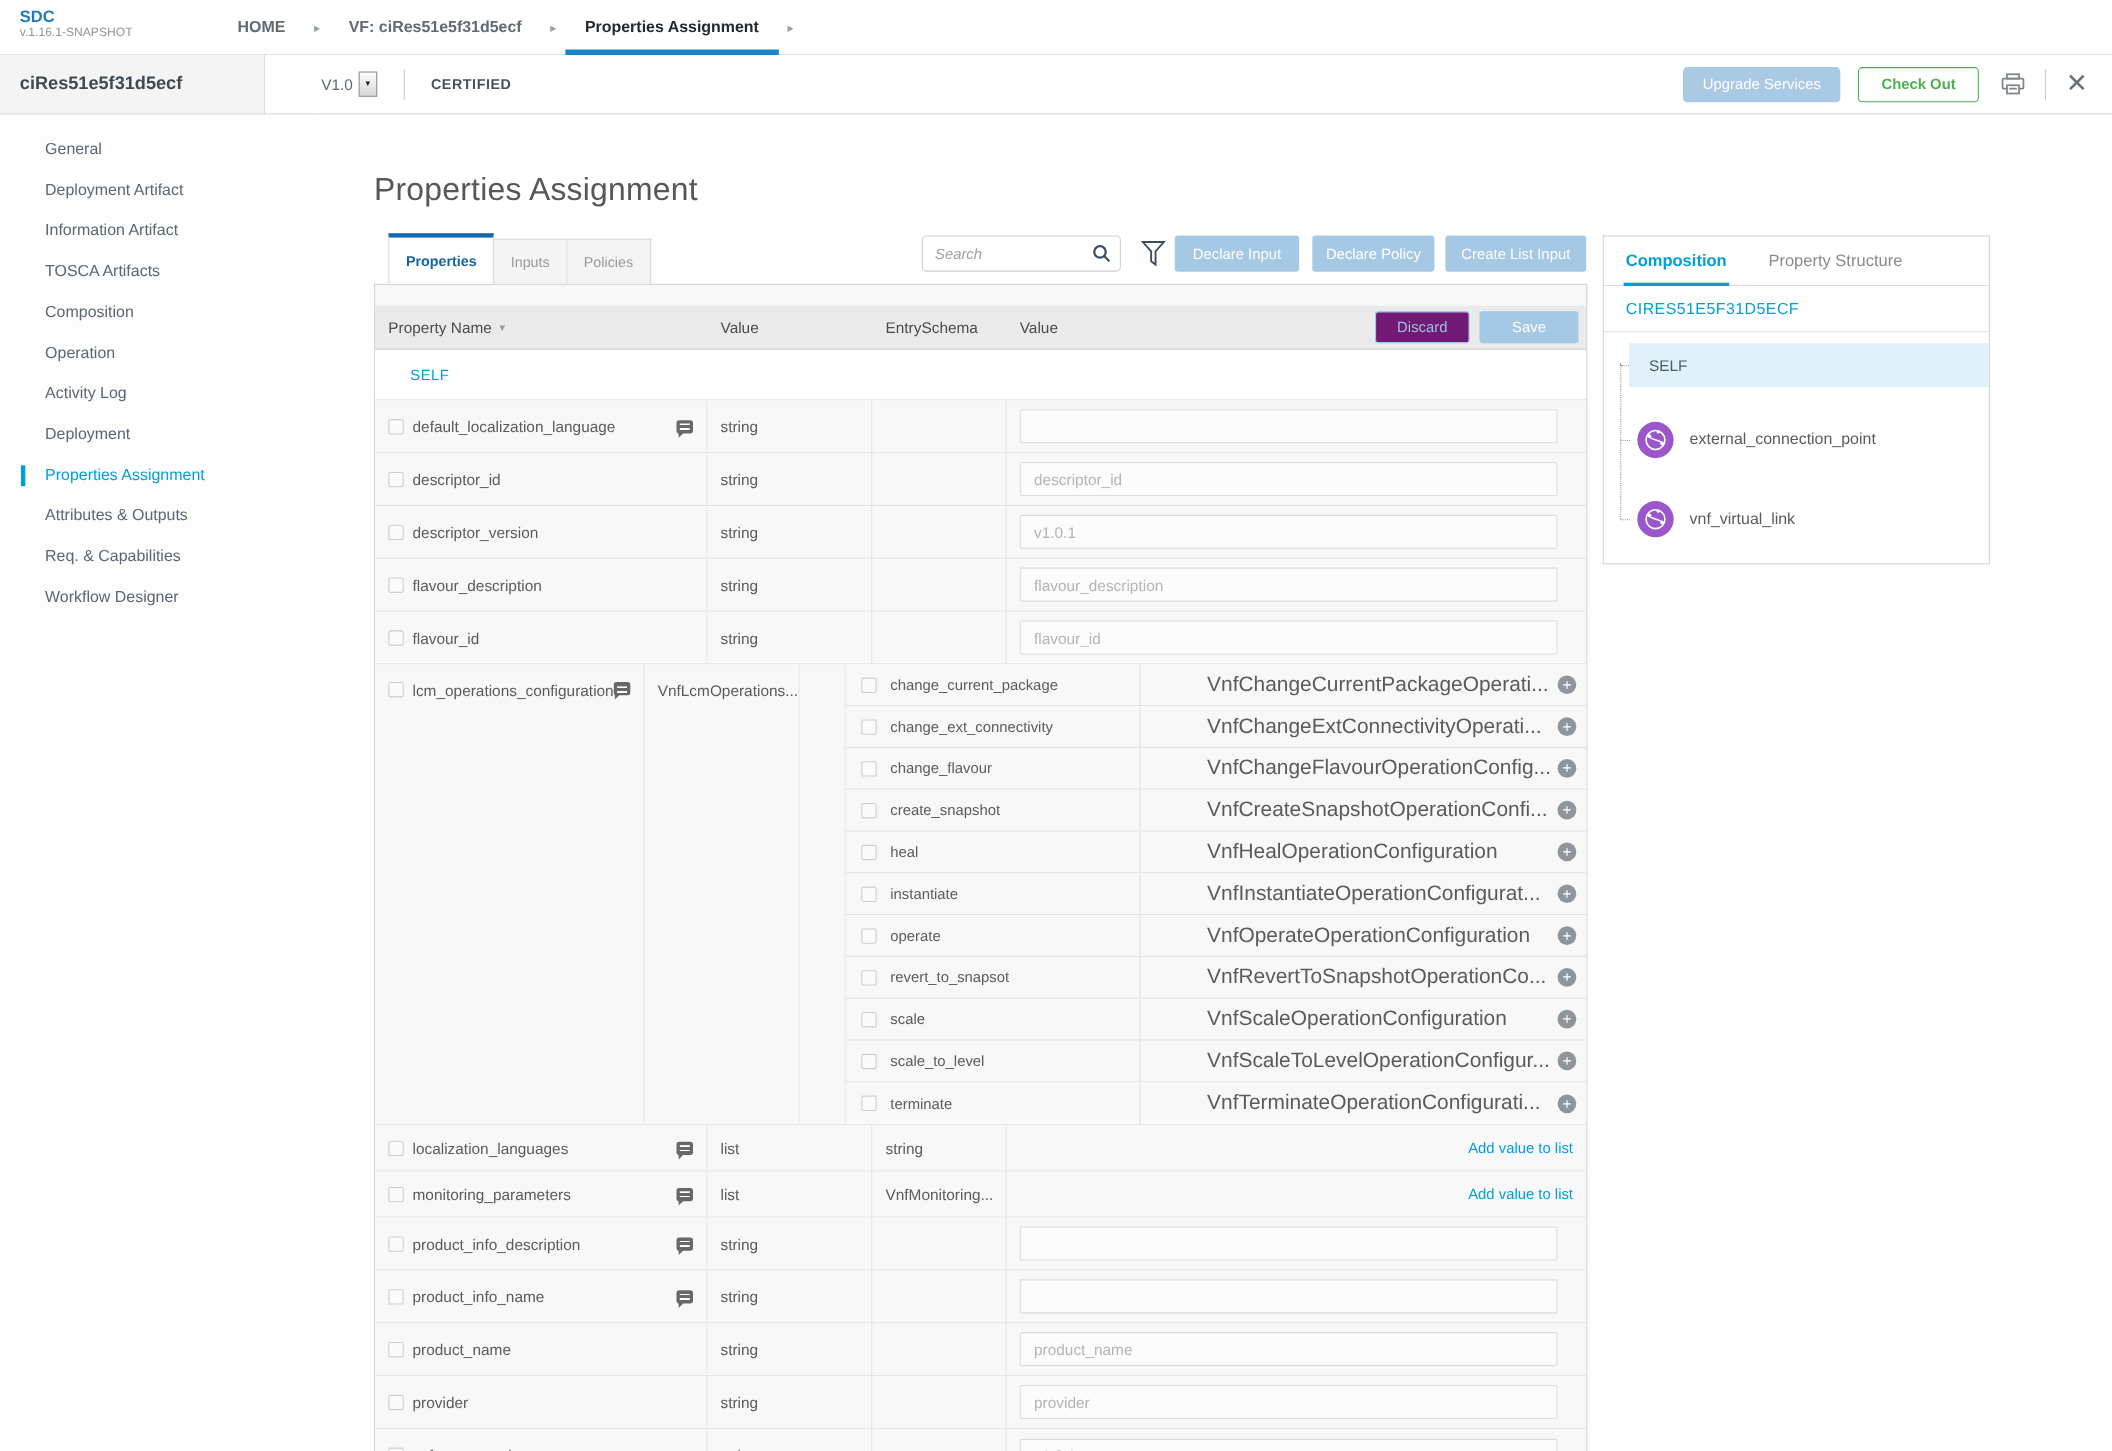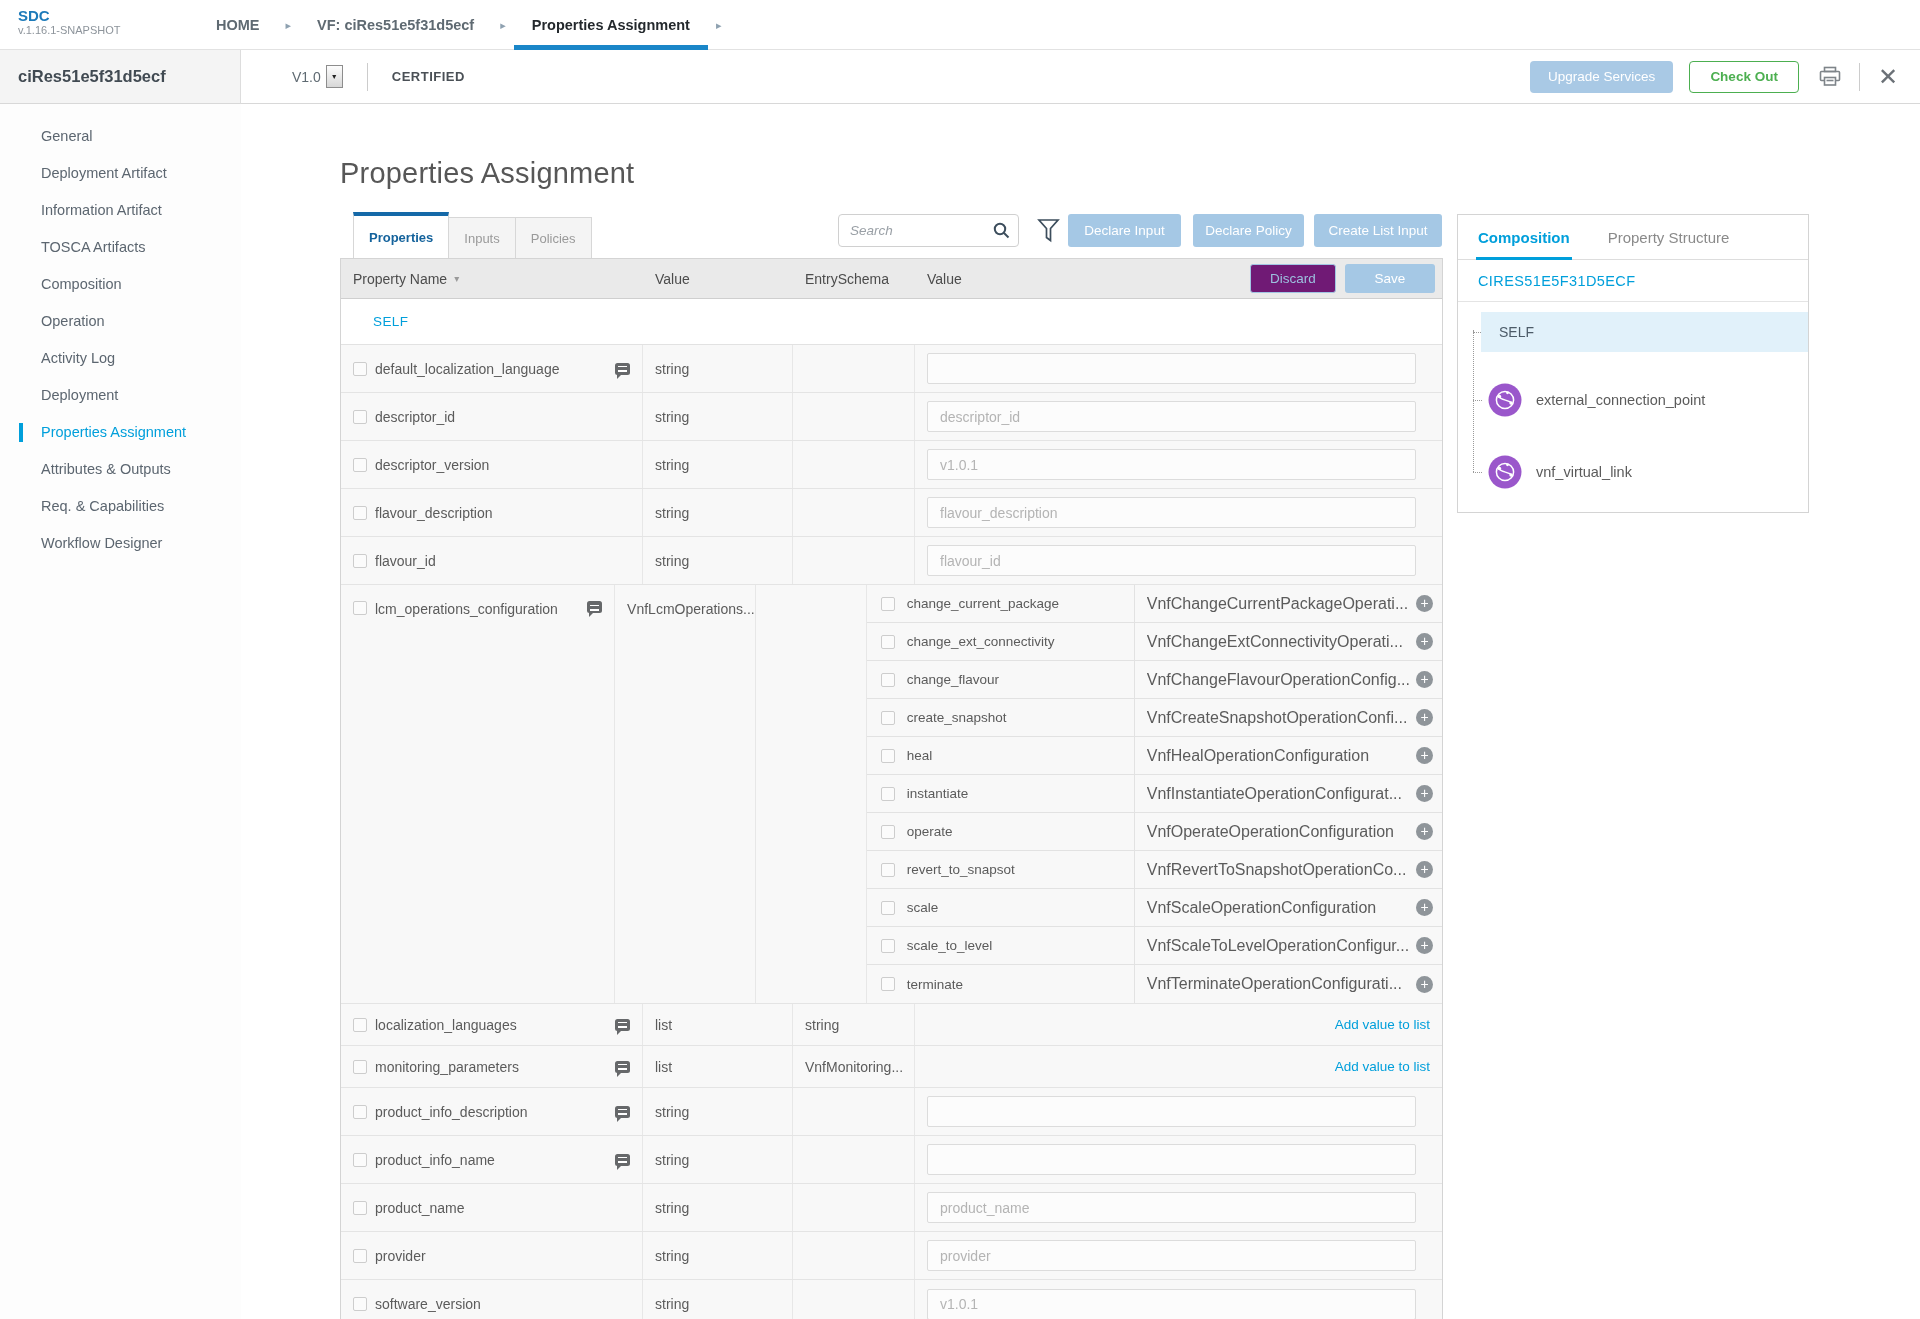--- a/index.html
+++ b/index.html
@@ -53,21 +53,21 @@
   .search-icon{position:absolute;right:9px;top:8px;}
   .filter-icon{position:absolute;left:796px;top:114px;cursor:pointer;}
 
   .action-btn{position:absolute;top:110px;height:33px;background:#a5c8e5;color:#fff;border:none;border-radius:3px;font-size:13.5px;cursor:pointer;}
   .action-btn.b0{left:827px;width:113px;}
   .action-btn.b1{left:952px;width:111px;}
   .action-btn.b2{left:1073px;width:128px;}
 
   
   .ptable{position:absolute;left:99px;top:154px;width:1103px;border:1px solid #d4d4d4;background:#f8f8f8;}
-  .thead{display:flex;height:40px;background:#eaeaea;border-bottom:1px solid #cfcfcf;align-items:center;font-size:14px;color:#4c4c4c;}
+  .thead{display:flex;height:40px;background:#eaeaea;border-bottom:1px solid #cfcfcf;align-items:center;font-size:14px;color:#4c4c4c;margin-top:19px;}
   .th{display:flex;align-items:center;padding-left:12px;height:100%;}
   .th-name{width:302px;}
   .th-type{width:150px;}
   .th-es{width:122px;}
   .th-value{flex:1;}
   .sort-caret{color:#9a9a9a;font-size:10px;margin-left:7px;}
   .thead-buttons{margin-left:auto;display:flex;gap:9px;padding-right:7px;}
   .btn-discard{width:86px;height:29px;background:#701a75;border:1px solid #a2c6e3;color:#9cc0de;border-radius:3px;font-size:13.5px;cursor:pointer;}
   .btn-save{width:90px;height:29px;background:#a5c8e5;border:none;color:#fff;border-radius:3px;font-size:13.5px;cursor:pointer;}
 
@@ -93,21 +93,21 @@
 
   .prop-row.has-children .cell-name,
   .prop-row.has-children .cell-type,
   .prop-row.has-children .cell-es{align-items:flex-start;padding-top:16px;}
   .prop-row.has-children .cell-value{padding:0;flex-direction:column;align-items:stretch;}
   .sub-row{display:flex;height:38px;border-bottom:1px solid #e2e2e2;align-items:stretch;background:#f8f8f8;}
   .sub-row:last-child{border-bottom:none;}
   .sub-name{width:268px;display:flex;align-items:center;padding-left:14px;border-right:1px solid #e2e2e2;}
   .sub-name .prop-label{margin-left:12px;font-size:13.5px;}
   .sub-type{flex:1;display:flex;align-items:center;padding:0 9px 0 12px;min-width:0;}
-  .sub-type-text{flex:1;font-size:16px;color:#5b5b5b;white-space:nowrap;overflow:hidden;}
+  .sub-type-text{flex:1;font-size:19px;color:#5b5b5b;white-space:nowrap;overflow:hidden;margin-left:48px;}
   .plus-icon{width:17px;height:17px;border-radius:50%;background:#8f959a;color:#fff;flex-shrink:0;display:flex;align-items:center;justify-content:center;cursor:pointer;margin-left:6px;}
   .plus-icon::before{content:'+';font-size:14px;line-height:1;margin-top:-1px;}
 
   
   .comp-panel{position:absolute;left:1216px;top:110px;width:352px;background:#fff;border:1px solid #d4d4d4;}
   .comp-tabs{height:45px;border-bottom:1px solid #ddd;display:flex;align-items:stretch;padding-left:20px;gap:38px;}
   .comp-tab{display:flex;align-items:center;font-size:15px;color:#8a8a8a;cursor:pointer;position:relative;}
   .comp-tab.active{color:#009fdb;font-weight:700;}
   .comp-tab.active::after{content:'';position:absolute;left:-2px;right:-2px;bottom:-1px;height:3px;background:#009fdb;}
   .comp-name{height:42px;display:flex;align-items:center;padding-left:20px;font-size:14.5px;color:#009fdb;border-bottom:1px solid #e4e4e4;letter-spacing:.4px;}

